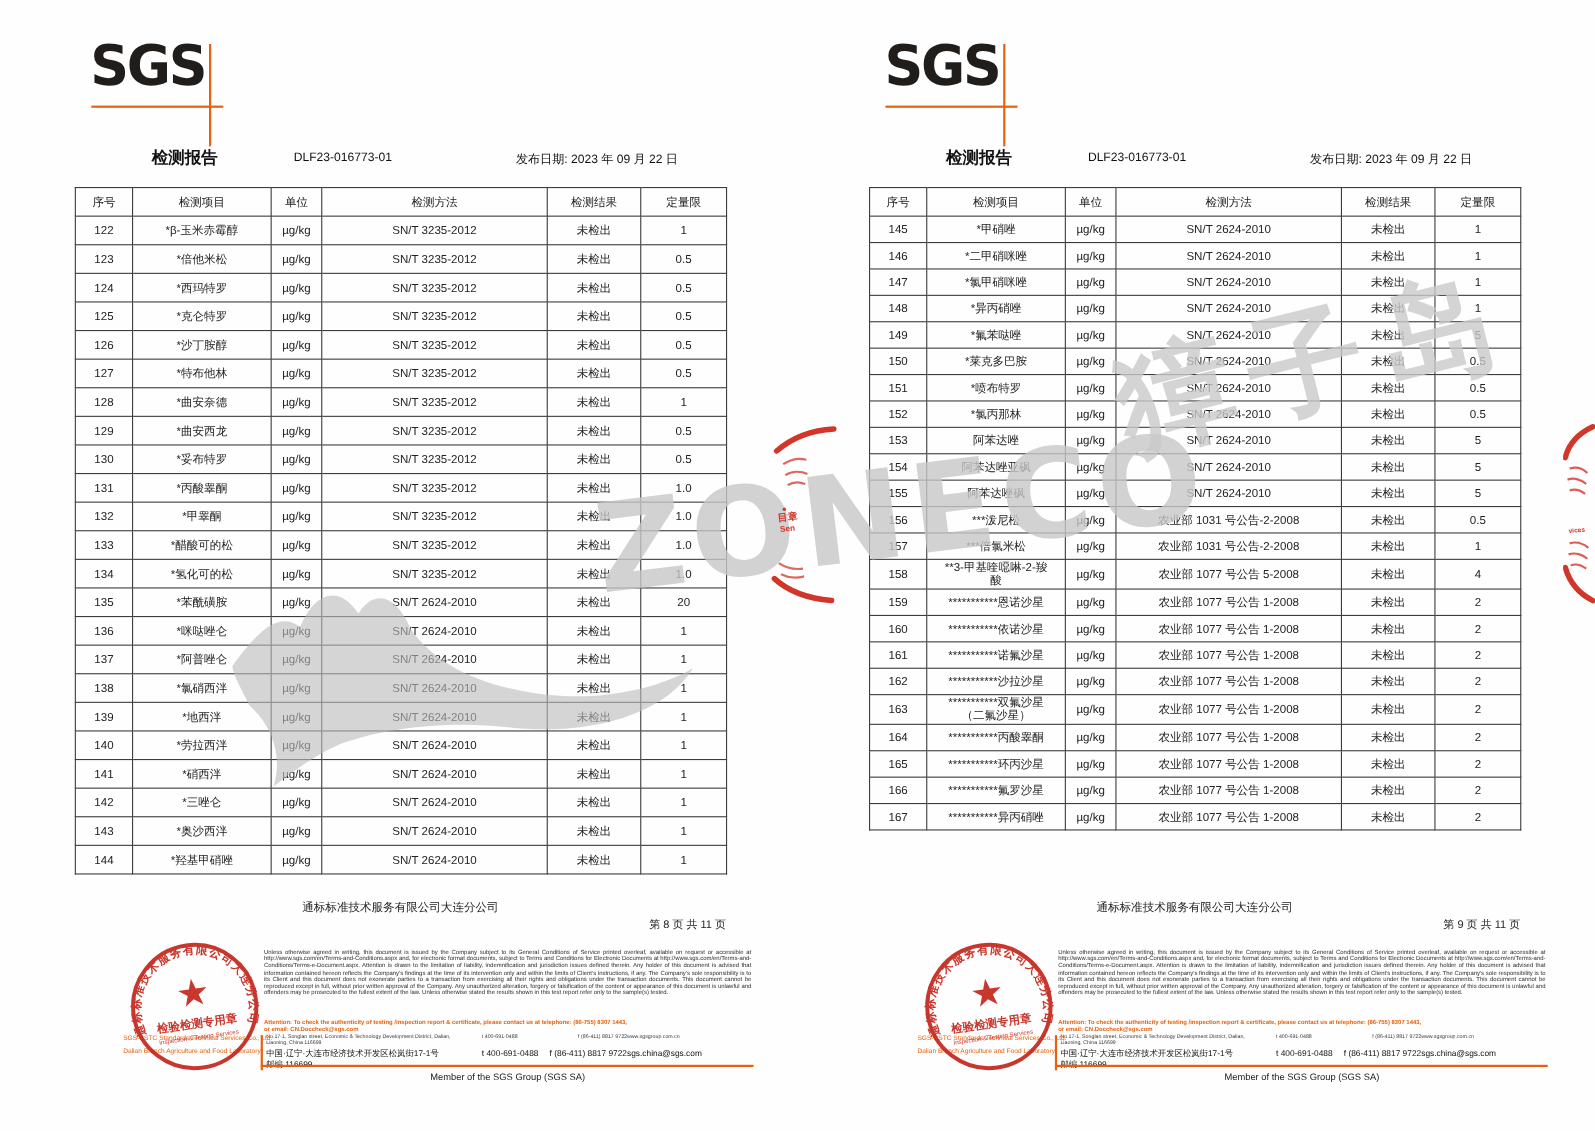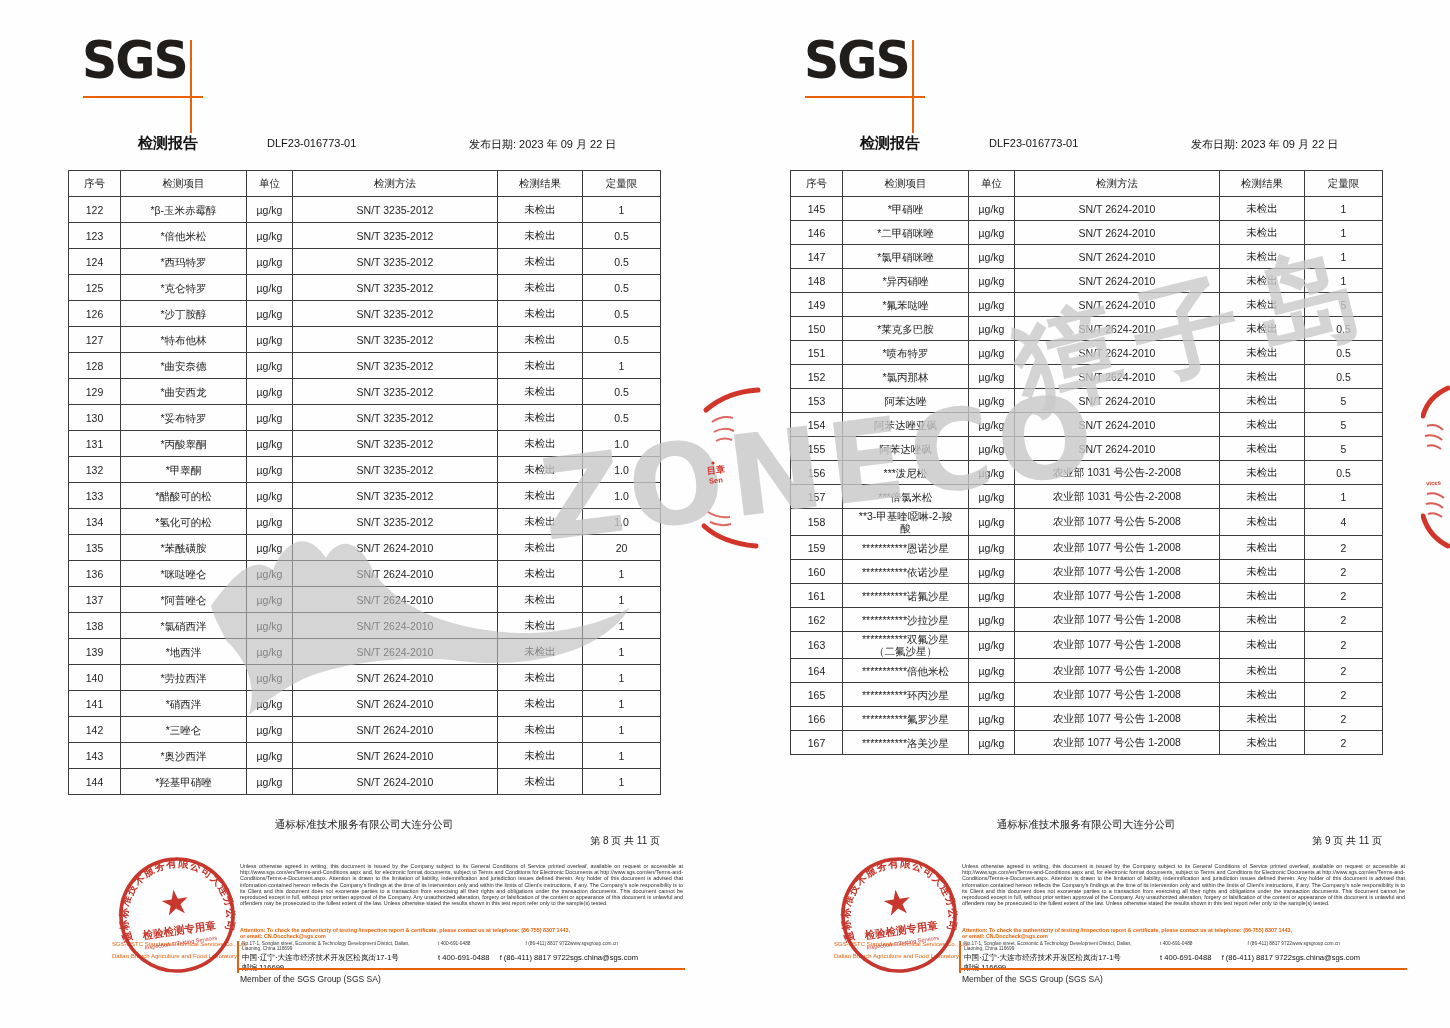--- a/index.html
+++ b/index.html
@@ -40,21 +40,21 @@
 
   
   .disc{position:absolute;left:180px;top:833px;width:443px;font-size:5.4px;line-height:6.2px;text-align:justify;color:#2d2d2d;}
   .attn{position:absolute;left:180px;top:897px;width:443px;font-size:5.4px;line-height:6.3px;color:#e8610c;font-weight:bold;}
   .addr{position:absolute;left:177px;top:911px;width:446px;border-left:2px solid #e8610c;padding-left:3px;}
   .addr-row{display:flex;align-items:baseline;}
   .addr-row.en{font-size:4.8px;color:#3a3a3a;}
   .addr-row.cn{font-size:7.6px;color:#101010;margin-top:2px;}
   .a1{width:172px;} .a2{width:52px;padding-left:24px;} .a3{width:80px;text-align:right;} .a4{flex:1;}
   .addr-rule{position:absolute;left:177px;top:938px;width:448px;height:2px;background:#e8610c;}
-  .member{position:absolute;left:180px;top:944px;width:443px;text-align:left;font-size:8.5px;color:#222;}
+  .member{position:absolute;left:180px;top:944px;width:443px;text-align:center;font-size:8.5px;color:#222;}
 
   
   .wm{position:absolute;left:0;top:0;width:1450px;height:1028px;pointer-events:none;z-index:5;}
   .wm-latin{position:absolute;left:540px;top:402px;font-size:112px;font-weight:bold;letter-spacing:6px;color:rgba(199,199,199,0.8);transform:rotate(-7deg);font-family:"DejaVu Sans",sans-serif;}
   .wm-cjk{position:absolute;left:1012px;top:258px;font-size:106px;font-weight:bold;letter-spacing:16px;color:rgba(201,201,201,0.8);transform:rotate(-14deg);}
   .wm-logo{position:absolute;left:196px;top:508px;width:436px;height:210px;}
 
   
   .frag{position:absolute;z-index:6;pointer-events:none;}
   .frag-gutter{left:700px;top:386px;width:62px;height:164px;}
@@ -507,21 +507,21 @@
             <td class="c-no">163</td>
             <td class="c-name">***********双氟沙星
 （二氟沙星）</td>
             <td class="c-unit">µg/kg</td>
             <td class="c-method">农业部 1077 号公告 1-2008</td>
             <td class="c-result">未检出</td>
             <td class="c-loq">2</td>
           </tr>
           <tr>
             <td class="c-no">164</td>
-            <td class="c-name">***********倍他米松</td>
+            <td class="c-name">***********丙酸睾酮</td>
             <td class="c-unit">µg/kg</td>
             <td class="c-method">农业部 1077 号公告 1-2008</td>
             <td class="c-result">未检出</td>
             <td class="c-loq">2</td>
           </tr>
           <tr>
             <td class="c-no">165</td>
             <td class="c-name">***********环丙沙星</td>
             <td class="c-unit">µg/kg</td>
             <td class="c-method">农业部 1077 号公告 1-2008</td>
@@ -531,21 +531,21 @@
           <tr>
             <td class="c-no">166</td>
             <td class="c-name">***********氟罗沙星</td>
             <td class="c-unit">µg/kg</td>
             <td class="c-method">农业部 1077 号公告 1-2008</td>
             <td class="c-result">未检出</td>
             <td class="c-loq">2</td>
           </tr>
           <tr>
             <td class="c-no">167</td>
-            <td class="c-name">***********洛美沙星</td>
+            <td class="c-name">***********异丙硝唑</td>
             <td class="c-unit">µg/kg</td>
             <td class="c-method">农业部 1077 号公告 1-2008</td>
             <td class="c-result">未检出</td>
             <td class="c-loq">2</td>
           </tr>
         </tbody>
     </table>
 
     <div class="pg-company">通标标准技术服务有限公司大连分公司</div>
     <div class="pg-line">第 9 页 共 11 页</div>

